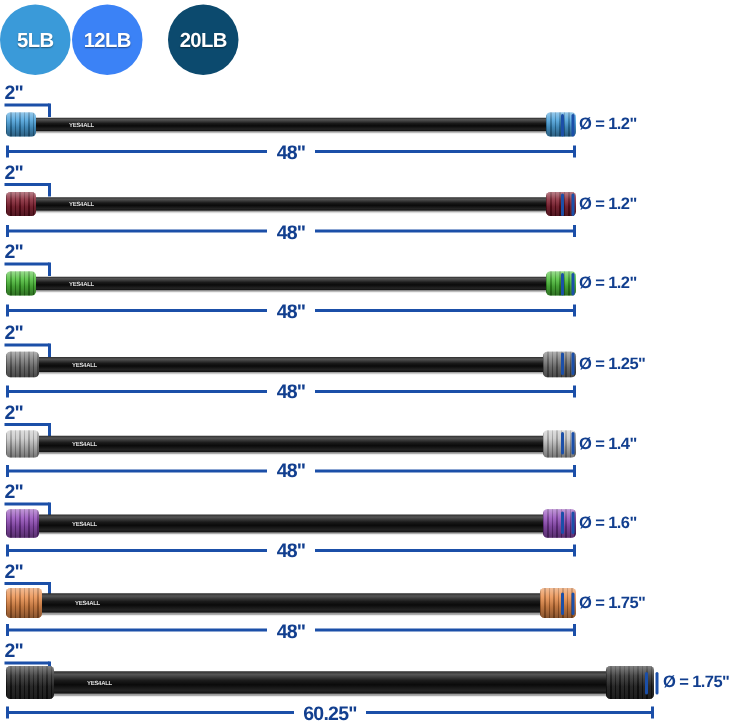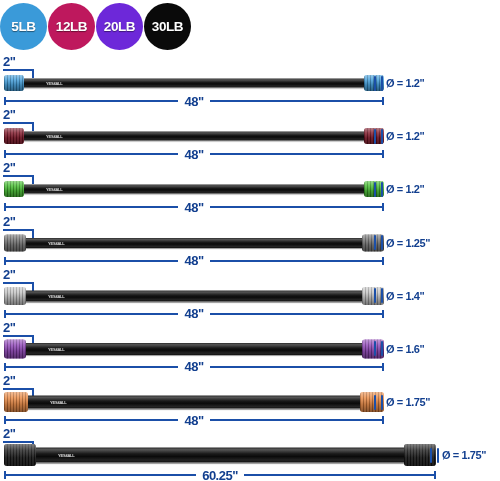--- a/index.html
+++ b/index.html
@@ -135,28 +135,25 @@
   .diam .brk i.l{left:0;}
   .diam .brk i.r{right:0;}
 </style>
 </head>
 <body>
 
 <div id="badges">
     <div class="badge" style="background: rgb(58, 154, 217);">
       <span>5LB</span>
     </div>
-    <div class="badge" style="background: #be185d;">
+    <div class="badge" style="background: #3b82f6;">
       <span>12LB</span>
     </div>
-    <div class="badge" style="background: #6d28d9;">
+    <div class="badge" style="background: #0c4a6e; margin-left: 16px;">
       <span>20LB</span>
-    </div>
-    <div class="badge" style="background: rgb(10, 10, 10);">
-      <span>30LB</span>
     </div>
   </div>
 
 <div id="rows">
     <div class="row">
       <div class="cap-label">2"</div>
       <div class="cap-underline"></div>
       <div class="cap-tick"></div>
       <div class="bar-wrap" style="width: 380px;">
         <div class="bar-tube" style="left: 17px; width: 346px; height: 9px;"></div>

